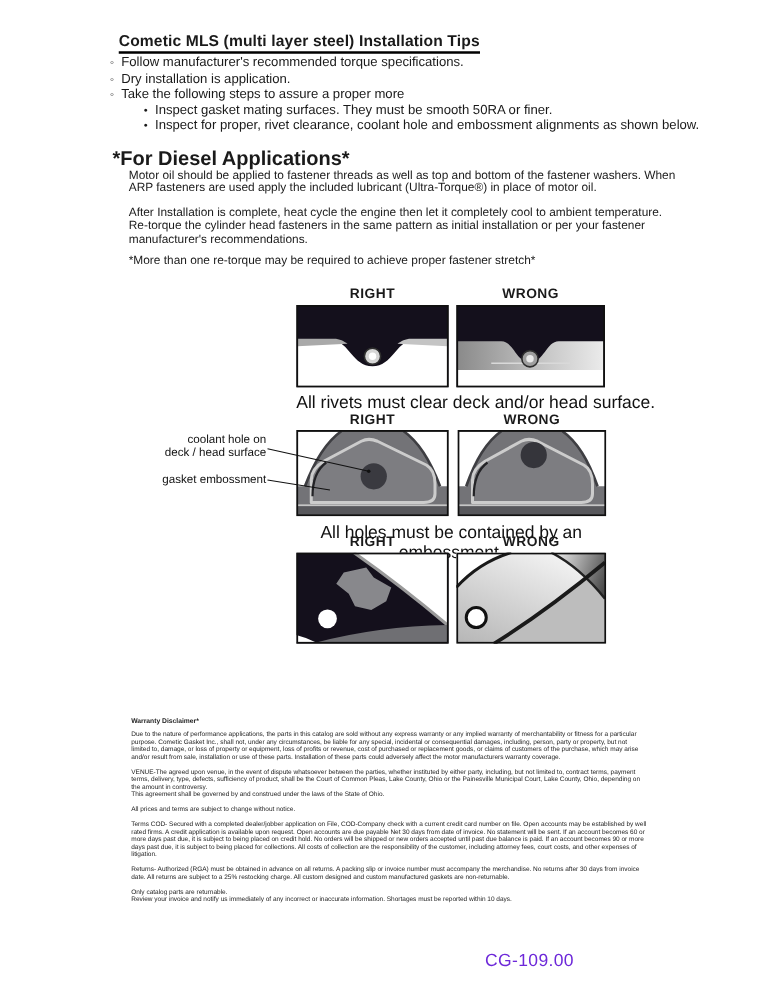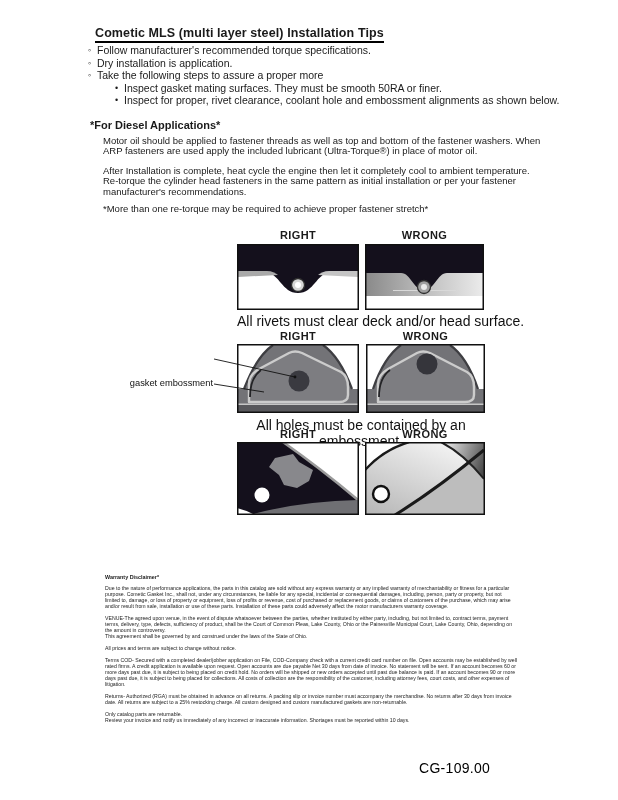--- a/index.html
+++ b/index.html
@@ -9,34 +9,34 @@
   }
   .abs{position:absolute;}
   .doc-title{
     left:95px;top:26px;font-size:12.5px;font-weight:bold;
     border-bottom:2px solid #000;padding-bottom:1px;letter-spacing:0.1px;
   }
   .tips{left:88px;top:44px;font-size:10.5px;line-height:12.5px;width:500px;}
   .tip-row{display:flex;}
   .tip-marker{width:9px;flex:0 0 9px;font-size:9px;}
   .tip-sub{margin-left:27px;}
-  .diesel-heading{left:90px;top:119px;font-size:11px;font-weight:bold;}
+  .diesel-heading{left:90px;top:119px;font-size:16px;font-weight:bold;}
   .body-para{left:90px;width:440px;font-size:9.5px;line-height:10.3px;margin-left:13px;}
   .p1{top:136px;}
   .p2{top:166px;}
   .note{top:204px;}
   .rw-label{font-size:11px;font-weight:bold;letter-spacing:0.4px;text-align:center;}
   .caption{font-size:14px;color:#111;}
   .pre{white-space:pre-line;}
   .side-label{left:100px;width:113px;text-align:right;font-size:9.3px;line-height:11px;color:#111;}
   .diagram{display:block;}
   .legal{left:105px;top:574px;width:413px;font-size:5.2px;line-height:6px;color:#1c1c1c;}
   .legal h4{margin:0 0 5px 0;font-size:5.4px;}
   .legal p{margin:0 0 6px 0;white-space:pre-line;}
-  .doc-number{left:388px;top:760px;font-size:14px;color:#000000;letter-spacing:0.3px;margin-left:31px;}
+  .doc-number{left:388px;top:760px;font-size:14px;color:#6d28d9;letter-spacing:0.3px;}
 </style>
 </head>
 <body>
 
 <div class="page">
 
   <div class="abs doc-title">Cometic MLS (multi layer steel) Installation Tips</div>
 
   <div class="abs tips">
     <div class="tip-row">
@@ -94,20 +94,22 @@
     <circle cx="59" cy="43" r="6.5" fill="#9f9f9f" stroke="#2e2e2e" stroke-width="1.3"></circle>
     <circle cx="59" cy="43" r="3" fill="#e9e9e9"></circle>
     <rect x="0.75" y="0.75" width="117.5" height="64.5" fill="none" stroke="#101010" stroke-width="1.5"></rect>
   </svg>
 
   <div class="abs caption" style="left:237px;top:313px;">All rivets must clear deck and/or head surface.</div>
 
   <div class="abs rw-label" style="left:237px;top:330px;width:122px;">RIGHT</div>
   <div class="abs rw-label" style="left:366px;top:330px;width:119px;">WRONG</div>
 
+  <div class="abs side-label pre" style="top:346px;">coolant hole on
+deck / head surface</div>
   <div class="abs side-label" style="top:378px;">gasket embossment</div>
 
   <svg class="abs diagram" style="left:237px;top:344px;" width="122" height="69" viewBox="0 0 122 69">
     <rect width="122" height="69" fill="#737377"></rect>
     <path d="M1,1 L36,1 Q19,13 7,45 L1,45 Z" fill="#ffffff"></path>
     <path d="M36,1 Q19,13 7,45" fill="none" stroke="#3e3e42" stroke-width="2.2"></path>
     <path d="M121,1 L86,1 Q103,13 115,45 L121,45 Z" fill="#ffffff"></path>
     <path d="M86,1 Q103,13 115,45" fill="none" stroke="#3e3e42" stroke-width="2.2"></path>
     <path d="M12,58 L12,40 Q12,31 22,25 L52,9 Q58,6 65,9 L104,28 Q111,32 111,43 L111,51 Q111,58 102,58 Z" fill="#7d7d81" stroke="#cccccc" stroke-width="2.4" stroke-linejoin="round"></path>
     <path d="M13,53 Q13,34 24,26" fill="none" stroke="#232326" stroke-width="1.8"></path>

